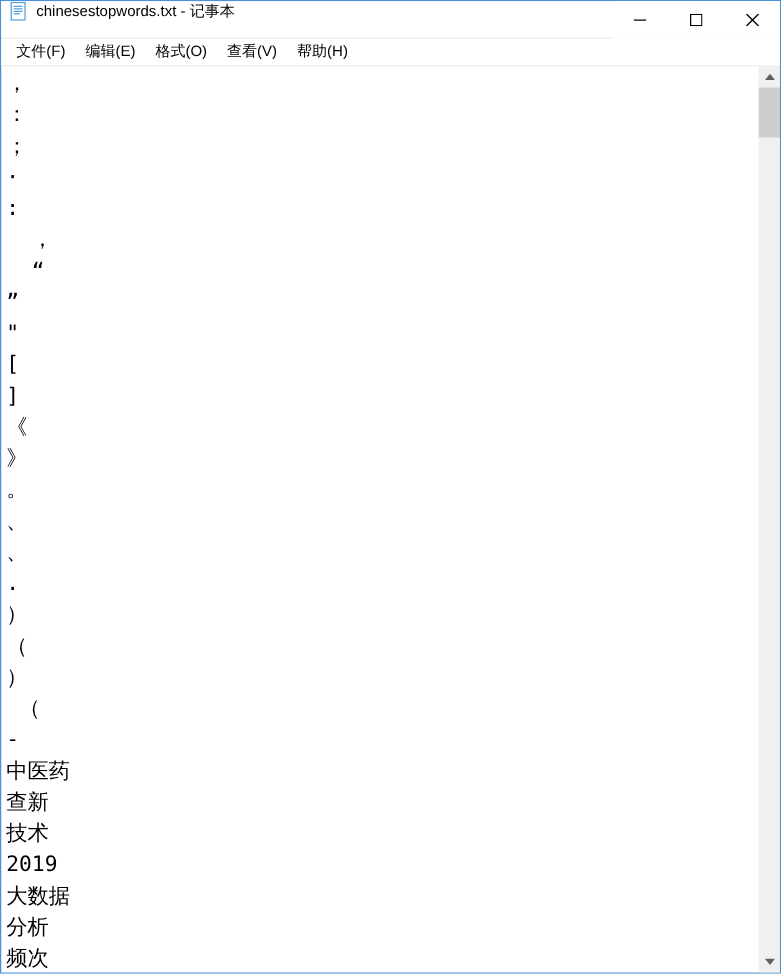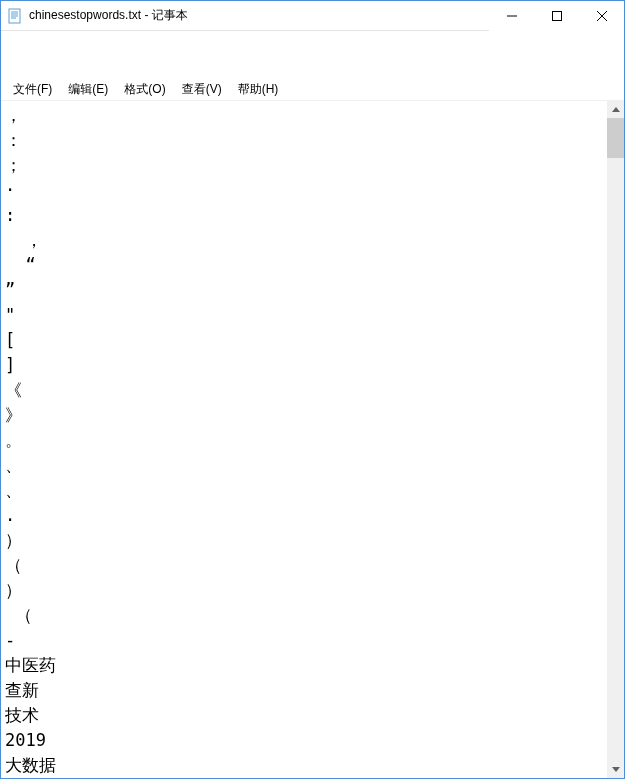--- a/index.html
+++ b/index.html
@@ -18,21 +18,20 @@
       height: 779px;
       border: 1px solid #4a90d9;
       display: flex;
       flex-direction: column;
       background: #fff;
     }
     .titlebar {
       height: 30px;
       background: #fff;
       display: flex;
-      align-items: center;
       padding: 0 0 0 6px;
       border-bottom: 1px solid #e5e5e5;
     }
     .titlebar-icon {
       width: 16px;
       height: 16px;
       margin-right: 6px;
       display: inline-flex;
       align-items: center;
       justify-content: center;
@@ -61,21 +60,20 @@
     }
     .menubar {
       height: 22px;
       display: flex;
       align-items: flex-end;
       padding: 0 4px;
       background: #fff;
       font-size: 12px;
       color: #000;
       border-bottom: 1px solid #f0f0f0;
-      margin-top: 48px;
     }
     .menu-item {
       padding: 2px 8px;
       cursor: pointer;
     }
     .client-area {
       flex: 1;
       display: flex;
       overflow: hidden;
       position: relative;

